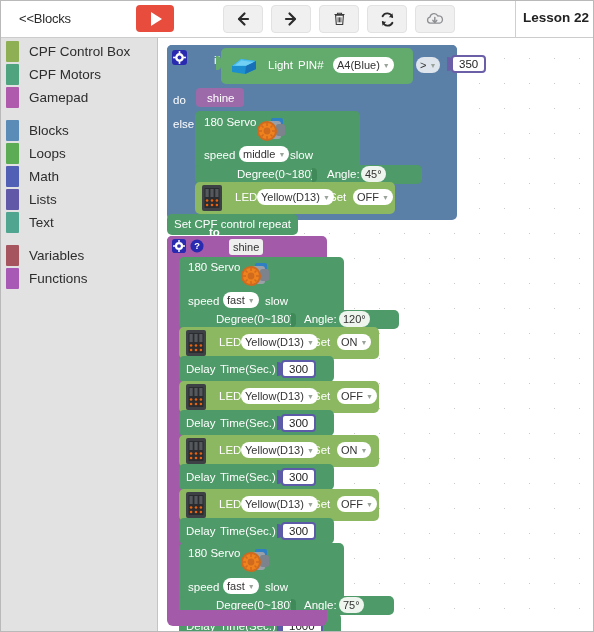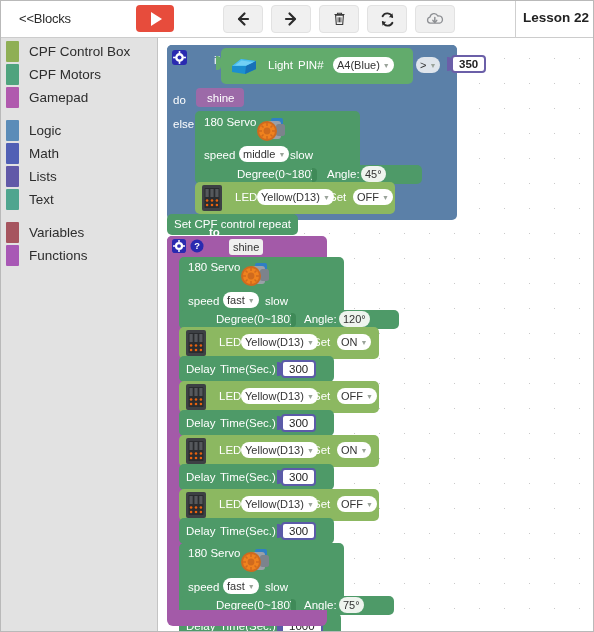--- a/index.html
+++ b/index.html
@@ -216,21 +216,25 @@
     </div>
     <div class="cat">
       <span class="chip" style="background:#b05aae"></span>
       <span class="cat-label">Gamepad</span>
     </div>
 
     <div class="cat-gap"></div>
 
     <div class="cat">
       <span class="chip" style="background:#5b8cb8"></span>
-      <span class="cat-label">Logic</span>
+      <span class="cat-label">Blocks</span>
+    </div>
+    <div class="cat">
+      <span class="chip" style="background:#5cab55"></span>
+      <span class="cat-label">Loops</span>
     </div>
     <div class="cat">
       <span class="chip" style="background:#5160b5"></span>
       <span class="cat-label">Math</span>
     </div>
     <div class="cat">
       <span class="chip" style="background:#6159a8"></span>
       <span class="cat-label">Lists</span>
     </div>
     <div class="cat">
@@ -290,21 +294,21 @@
       <span>A4(Blue)</span>
       <span class="caret">▼</span>
     </div>
 
     <div class="field" style="position:absolute; left:257px; top:19px; background:#dfe5ec;">
       <span>&gt;</span>
       <span class="caret">▼</span>
     </div>
 
     <div class="lefttab" style="left:288px; top:19px; background:#6b5fa8;"></div>
-    <div class="numfield pp" style="position:absolute; left:292px; top:17px;font-weight:bold;">350</div>
+    <div class="numfield pp" style="position:absolute; left:292px; top:17px;">350</div>
 
     <div class="txt" style="position:absolute; left:14px; top:56px;">do</div>
     <div class="blk c-mauve" style="left:37px; top:50px; width:48px; height:19px; border-radius:4px;"></div>
     <div class="txt" style="position:absolute; left:48px; top:54px;">shine</div>
 
     <div class="txt" style="position:absolute; left:14px; top:80px;">else</div>
 
     <div class="blk c-green" style="left:36px; top:73px; width:165px; height:66px;"></div>
     <div class="txt" style="position:absolute; left:45px; top:78px;">180 Servo</div>
     <div class="iconbox" style="left:95px; top:76px;">

